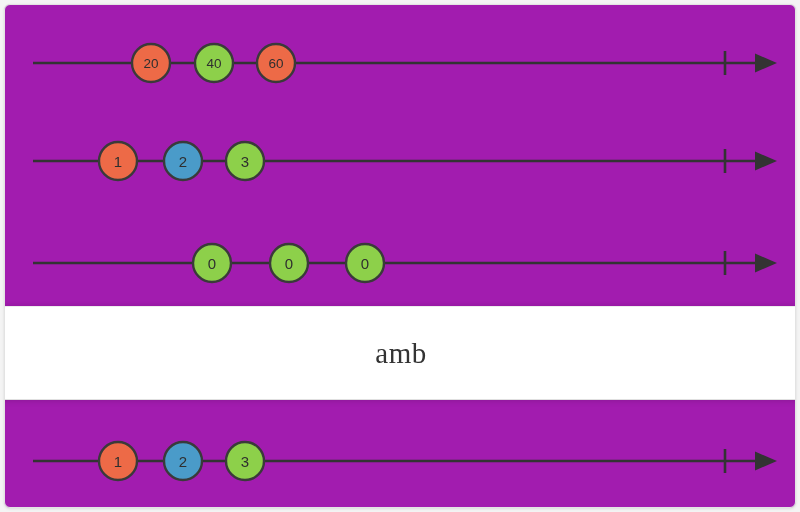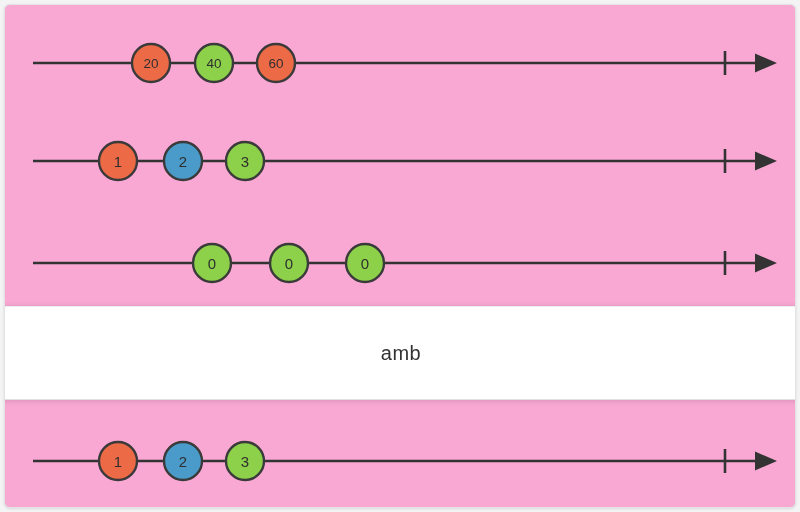--- a/index.html
+++ b/index.html
@@ -22,21 +22,21 @@
     height: 512px;
     background: #f4f4f4;
     box-sizing: border-box;
   }
   .card {
     position: absolute;
     left: 4px;
     top: 4px;
     width: 792px;
     height: 504px;
-    background: #f9a8d4;
+    background: #a21caf;
     border-radius: 6px;
     border: 1px solid #e3e3e3;
     box-shadow: 0 1px 3px rgba(0,0,0,0.10), 0 0 1px rgba(0,0,0,0.06);
     box-sizing: border-box;
     overflow: hidden;
   }
 
   
   .line-row {
     position: absolute;
@@ -77,22 +77,22 @@
     border-top: 1px solid #ededed;
     border-bottom: 1px solid #e0e0e0;
     box-shadow: 0 2px 5px rgba(0,0,0,0.10),
                 0 -2px 4px rgba(0,0,0,0.05);
     display: flex;
     align-items: center;
     justify-content: center;
     box-sizing: border-box;
   }
   .amb-text {
-    font-family: Liberation Sans, sans-serif;
-    font-size: 20px;
+    font-family: Liberation Serif, serif;
+    font-size: 29px;
     color: #333333;
     letter-spacing: 0.5px;
     line-height: 1;
     user-select: none;
   }
 </style>
 </head>
 <body>
 
 <div id="app">

